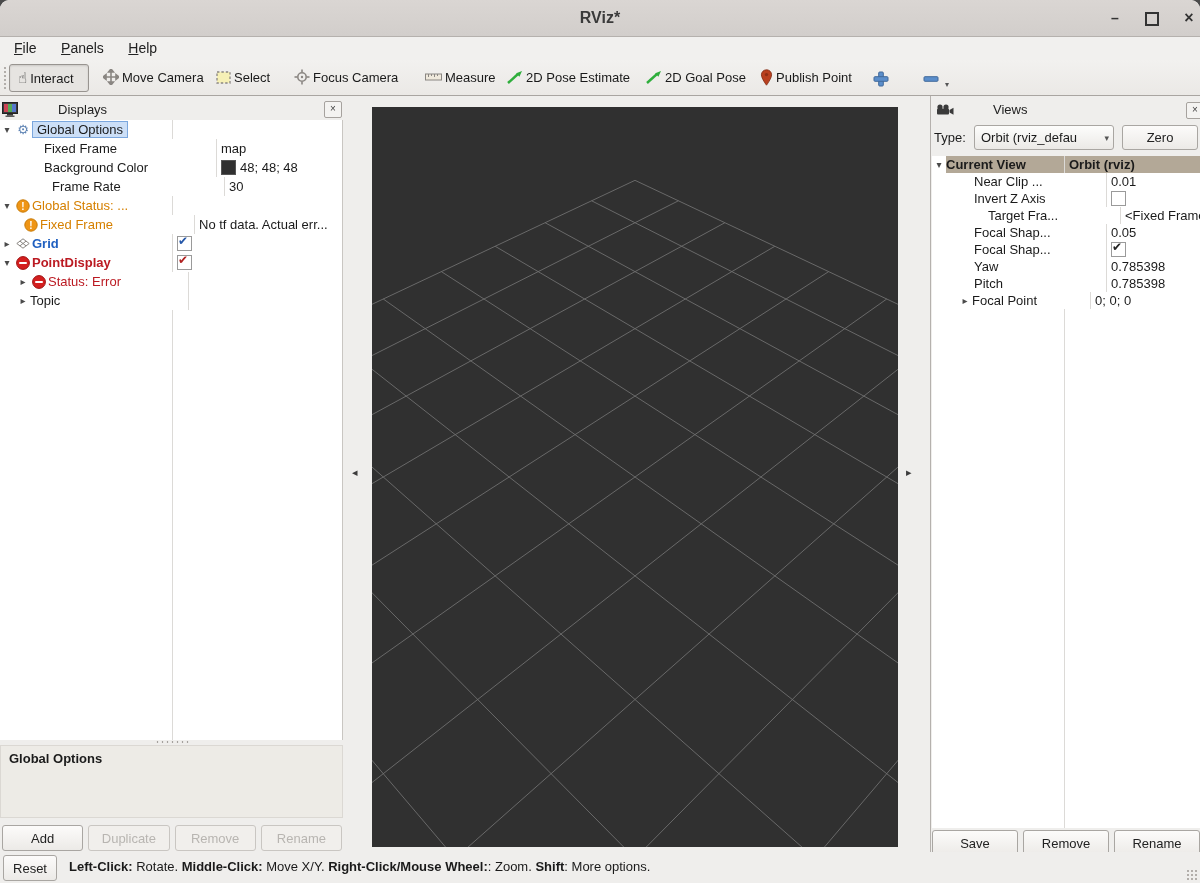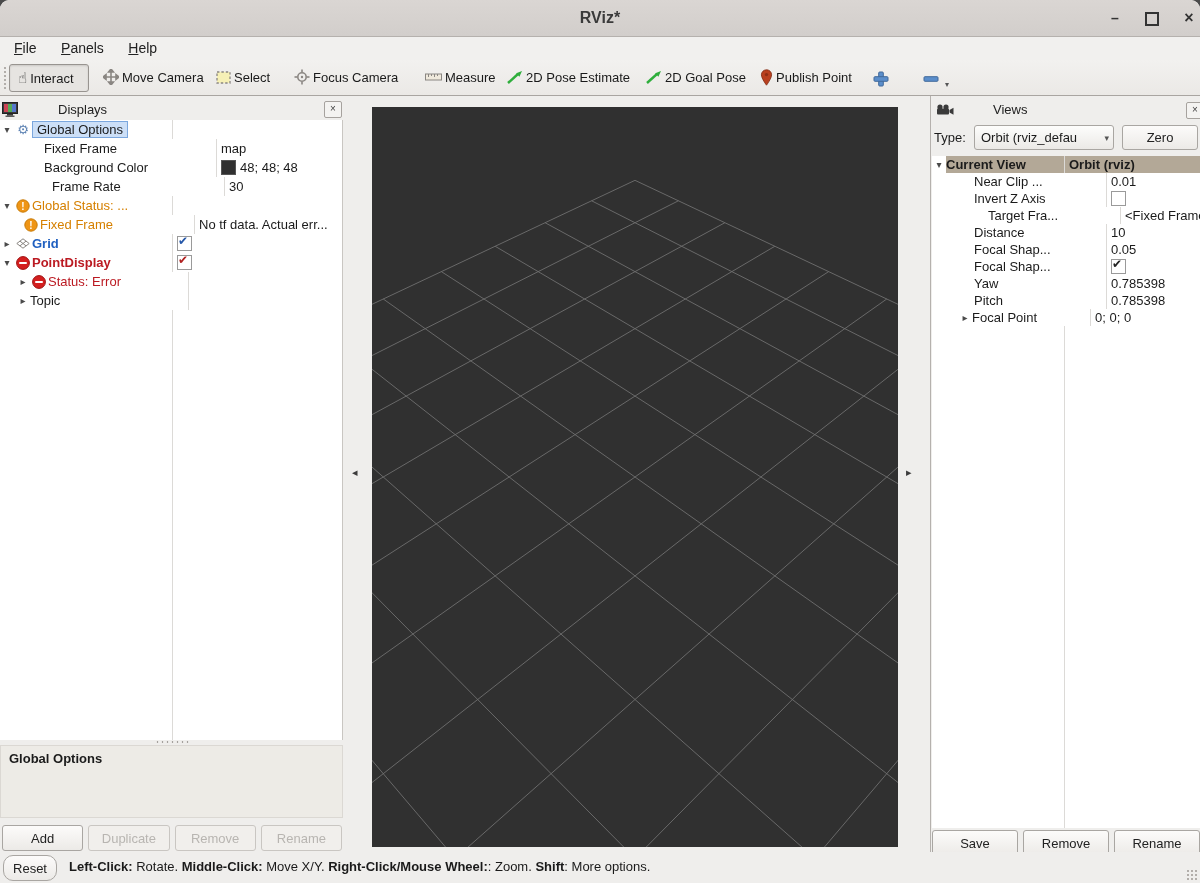--- a/index.html
+++ b/index.html
@@ -101,21 +101,21 @@
   .vrow{display:flex;height:17px;flex:0 0 17px;align-items:center;}
   .vrow.filler{flex:1 1 auto;height:auto;}
   .vlabel{flex:0 0 132px;display:flex;align-items:center;height:100%;overflow:hidden;white-space:nowrap;}
   .vval{flex:1 1 auto;height:100%;display:flex;align-items:center;border-left:1px solid #dcdad7;
     padding-left:4px;overflow:hidden;white-space:nowrap;}
   .hl{background:#b3a897;font-weight:bold;}
   #views-btns{position:absolute;left:1px;top:734px;width:268px;display:flex;gap:5px;}
   #views-btns .btn{flex:1 1 0;}
   
   #statusbar{position:absolute;left:0;top:852px;width:1200px;height:31px;background:#efeeec;font-size:13px;}
-  #reset-btn{position:absolute;left:3px;top:3px;width:52px;border-radius:10px;}
+  #reset-btn{position:absolute;left:3px;top:3px;width:52px;}
   #status-help{position:absolute;left:63px;top:7px;color:#1a1a1a;white-space:nowrap;padding-left:6px;}
   #fps{position:absolute;right:16px;top:7px;color:#222;margin-top:45px;}
   #grip{position:absolute;right:1px;bottom:1px;width:13px;height:13px;
     background-image:radial-gradient(#b2aeaa 1px,transparent 1.2px);background-size:4px 4px;}
 </style>
 </head>
 <body>
 
 <div id="window">
 
@@ -479,28 +479,20 @@
         <div class="vrow">
           <div class="vlabel" style="padding-left:56px;">
               <span>Target Fra...</span>
             </div>
           <div class="vval">
               <span>&lt;Fixed Frame&gt;</span>
             </div>
         </div>
         <div class="vrow">
           <div class="vlabel" style="padding-left:42px;">
-              <span>Distance</span>
-            </div>
-          <div class="vval">
-              <span>10</span>
-            </div>
-        </div>
-        <div class="vrow">
-          <div class="vlabel" style="padding-left:42px;">
               <span>Focal Shap...</span>
             </div>
           <div class="vval">
               <span>0.05</span>
             </div>
         </div>
         <div class="vrow">
           <div class="vlabel" style="padding-left:42px;">
               <span>Focal Shap...</span>
             </div>

